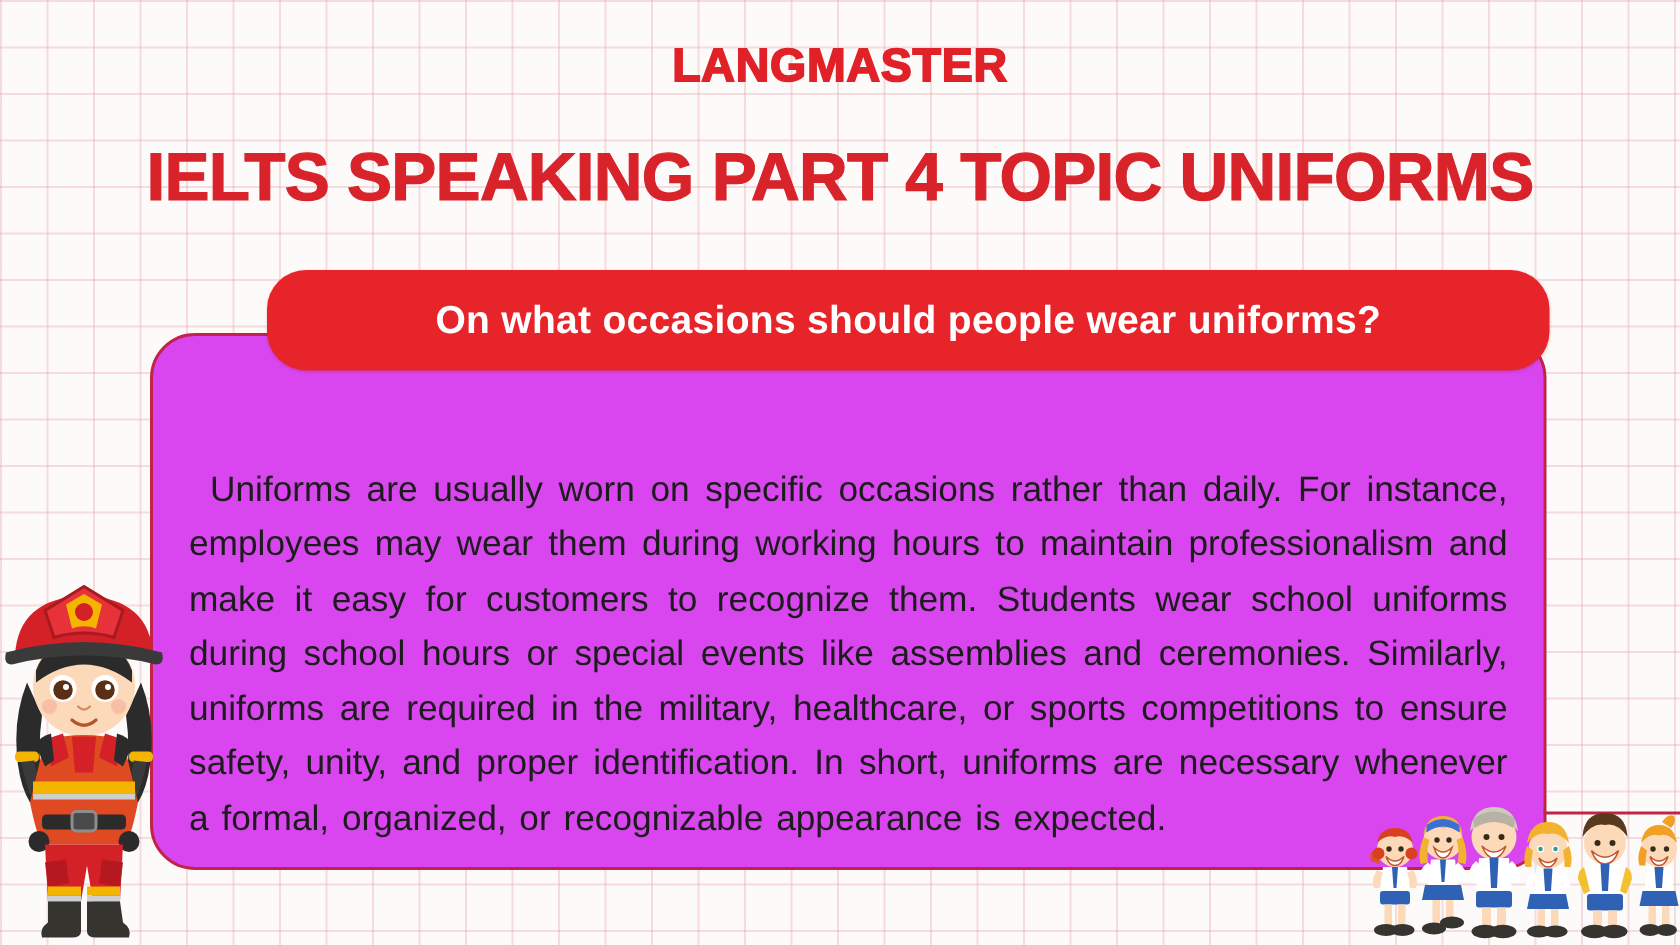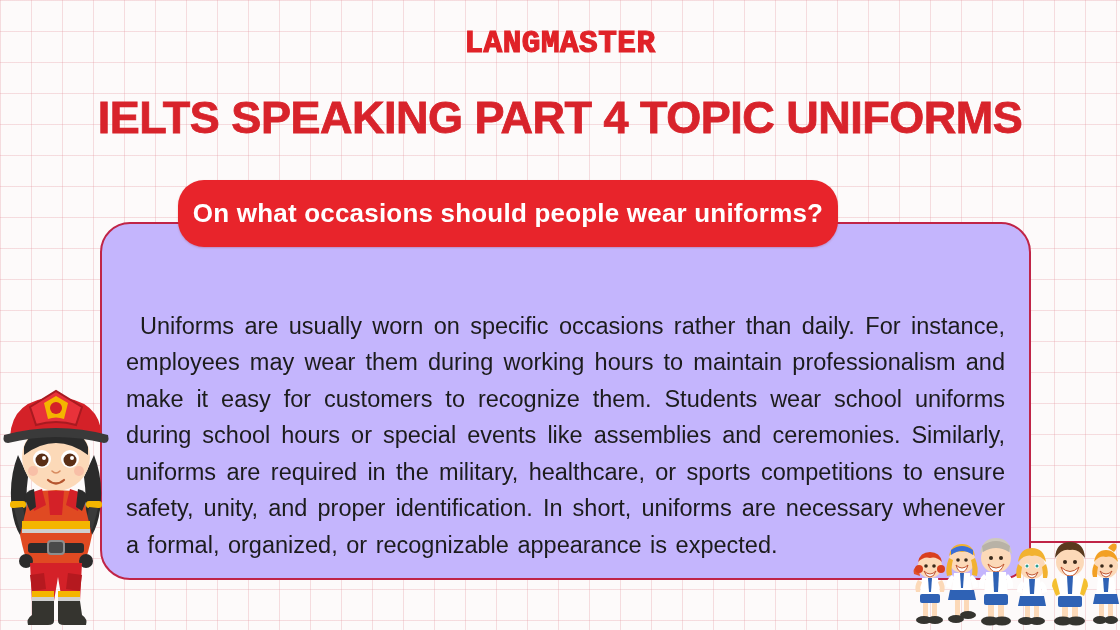--- a/index.html
+++ b/index.html
@@ -10,43 +10,43 @@
     background-image:
       linear-gradient(to right, rgba(228,154,162,0.32) 1px, transparent 1px),
       linear-gradient(to bottom, rgba(228,154,162,0.32) 1px, transparent 1px);
     background-size:31px 31px;
   }
   .logo{
     position:absolute;top:26px;left:0;width:100%;
     text-align:center;
     font-size:31px;font-weight:900;letter-spacing:0.5px;
     color:#e02228;
-    font-family:Liberation Mono, monospace;
+    font-family:Liberation Sans, sans-serif;
     -webkit-text-stroke:1.2px #e02228;
   }
   .page-title{
     position:absolute;top:92px;left:0;width:100%;
     text-align:center;white-space:nowrap;
     font-size:45px;font-weight:900;letter-spacing:-0.5px;
     color:#d8232b;
     -webkit-text-stroke:0.8px #d8232b;
   }
   .question-pill{
-    position:absolute;left:178px;top:180px;width:660px;height:67px;
+    position:absolute;left:178px;top:180px;width:855px;height:67px;
     background:#e8242b;border-radius:26px;
     display:flex;align-items:center;justify-content:center;
     z-index:5;
     box-shadow:0 1px 2px rgba(150,30,30,0.25);
   }
   .question-pill .q-text{
     color:#ffffff;font-size:26px;font-weight:800;letter-spacing:0.2px;
   }
   .answer-card{
     position:absolute;left:100px;top:222px;width:931px;height:358px;
-    background:#c4b5fd;border:2px solid #c02447;border-radius:30px;
+    background:#d946ef;border:2px solid #c02447;border-radius:30px;
     box-sizing:border-box;z-index:2;
   }
   .answer-text{
     position:absolute;left:24px;right:24px;top:60px;
     font-size:23.5px;line-height:36.5px;color:#1c1c1c;
     text-align:justify;text-indent:14px;
     font-family:"Liberation Sans",sans-serif;
     word-spacing:2px;
   }
   .decor-line{

